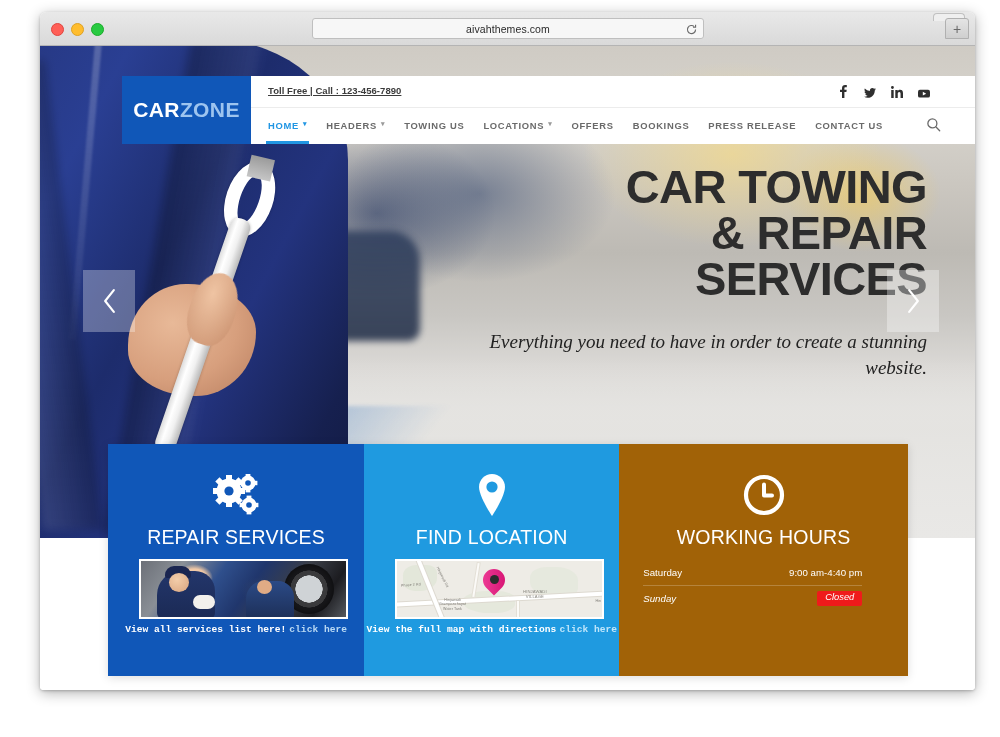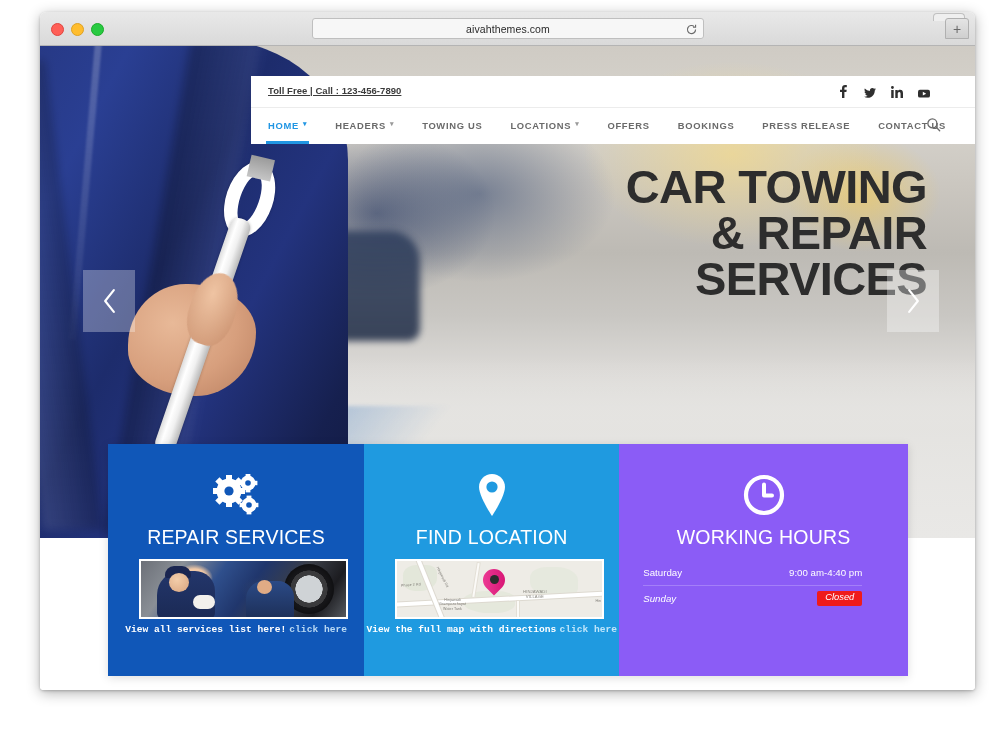--- a/index.html
+++ b/index.html
@@ -282,21 +282,21 @@
     display: flex; gap: 15px; align-items: center;
   }
   .socials .sic { width: 12px; height: 13px; color: #2f2f2f; display:block; }
 
   .navline {
     position: relative; height: 36px;
     display: flex; align-items: center;
   }
   .nav {
     display: flex; align-items: flex-start;
-    margin-left: 17px; gap: 28px;
+    margin-left: 17px; gap: 19px;
   }
   .navitem {
     position: relative;
     font-size: 9.4px; font-weight: bold;
     letter-spacing: 0.7px;
     color: #6a6a6a;
     display: flex; align-items: center; gap: 4px;
     cursor: pointer;
     padding-bottom: 2px;
   }
@@ -318,21 +318,21 @@
   .cards {
     position: absolute; left: 68px; top: 398px;
     width: 800px; height: 232px;
     display: flex;
     z-index: 7;
     box-shadow: 0 2px 9px rgba(0,0,0,0.13);
   }
   .card { position: relative; height: 232px; padding: 0; }
   .card.c1 { width: 267px; background: #1057b8; }
   .card.c2 { width: 266px; background: #1f9ae0; }
-  .card.c3 { width: 301px; background: #8b5cf6; }
+  .card.c3 { width: 301px; background: #a16207; }
 
   .card-icon {
     position: absolute; top: 30px; left: 0; width: 100%;
     display: flex; justify-content: center;
     color: #ffffff;
   }
   .card-title {
     position: absolute; top: 82px; left: 0; width: 100%;
     text-align: center;
     color: #ffffff;
@@ -553,34 +553,40 @@
           </div>
           <div class="thumb"></div>
         </div>
 
         <div class="hero-copy">
           <h1 class="hero-title">
             <span>CAR TOWING</span><br>
             <span>&amp; REPAIR</span><br>
             <span>SERVICES</span>
           </h1>
+          <div class="hero-sub">Everything you need to have in order to create a stunning website.</div>
         </div>
 
         <div class="hero-arrow left">
           <svg viewBox="0 0 14 24" fill="none" stroke="#ffffff" stroke-width="2" stroke-linecap="round" stroke-linejoin="round">
             <polyline points="11,2 3,12 11,22"></polyline>
           </svg>
         </div>
         <div class="hero-arrow right">
           <svg viewBox="0 0 14 24" fill="none" stroke="#ffffff" stroke-width="2" stroke-linecap="round" stroke-linejoin="round">
             <polyline points="3,2 11,12 3,22"></polyline>
           </svg>
         </div>
       </div>
 
+      <div class="logo-box">
+        <div class="logo-text">
+          <span class="logo-car">CAR</span><span class="logo-zone">ZONE</span>
+        </div>
+      </div>
 
       <div class="headbar">
 
         <div class="topline">
           <div class="tollfree">Toll Free | Call : 123-456-7890</div>
           <div class="socials">
             <span class="sic">
               <svg viewBox="0 0 12 13" fill="currentColor">
                   <path d="M7.4 13V7.1h2l.3-2.3H7.4V3.3c0-.66.18-1.1 1.13-1.1H9.8V.1C9.59.07 8.86 0 8.01 0 6.24 0 5.03 1.08 5.03 3.06v1.74H3v2.3h2.03V13z"></path>
                 </svg>

